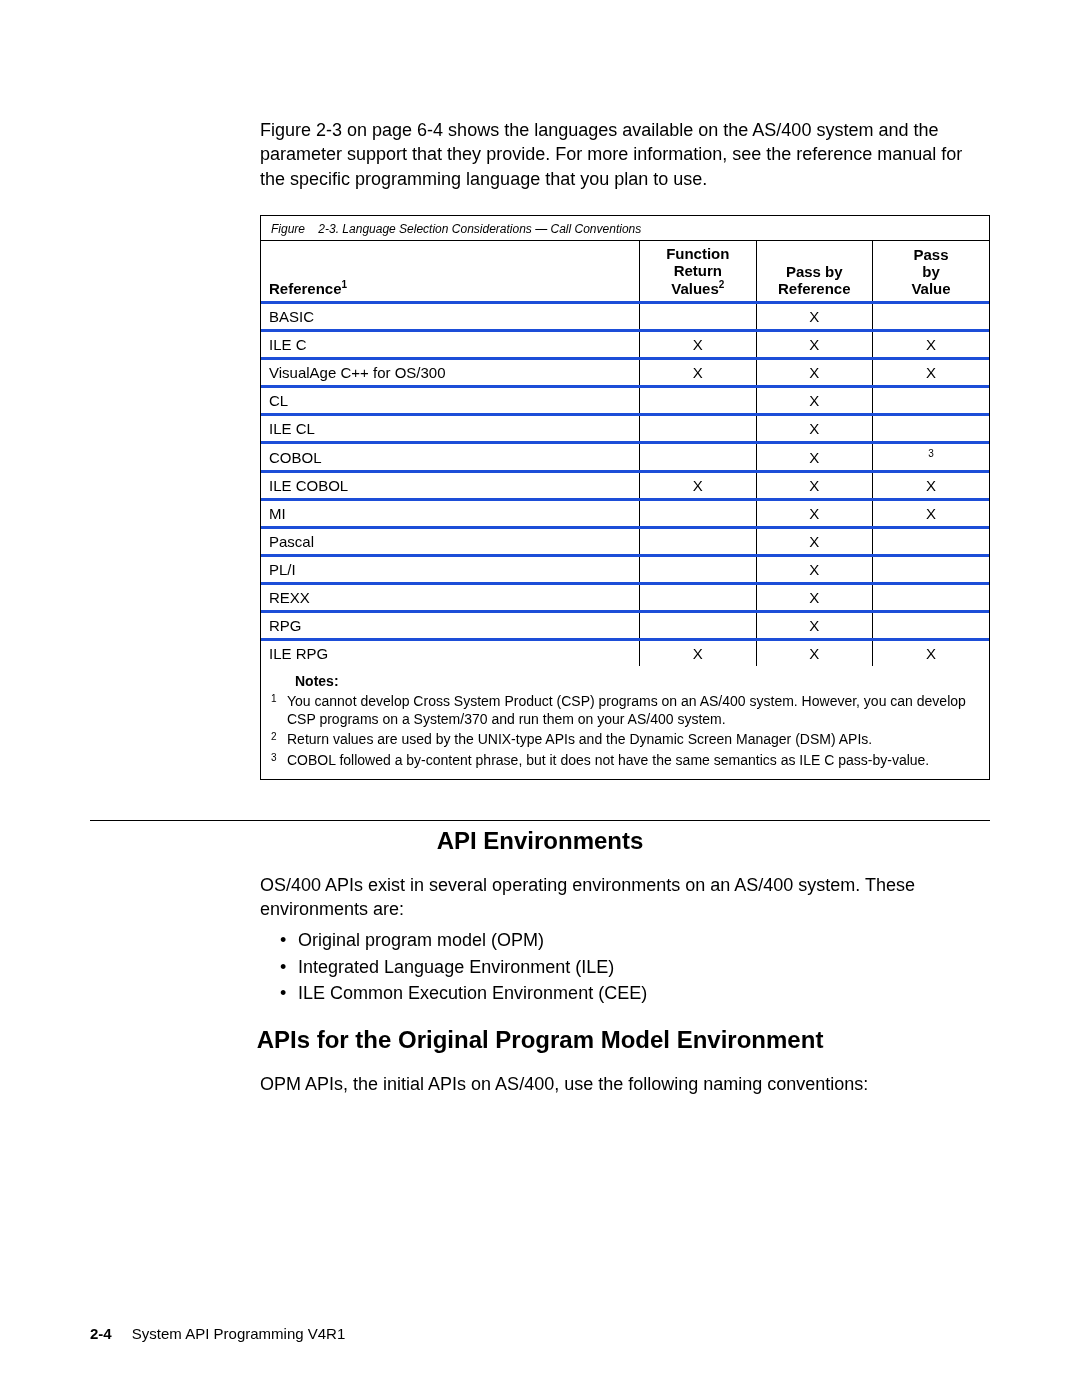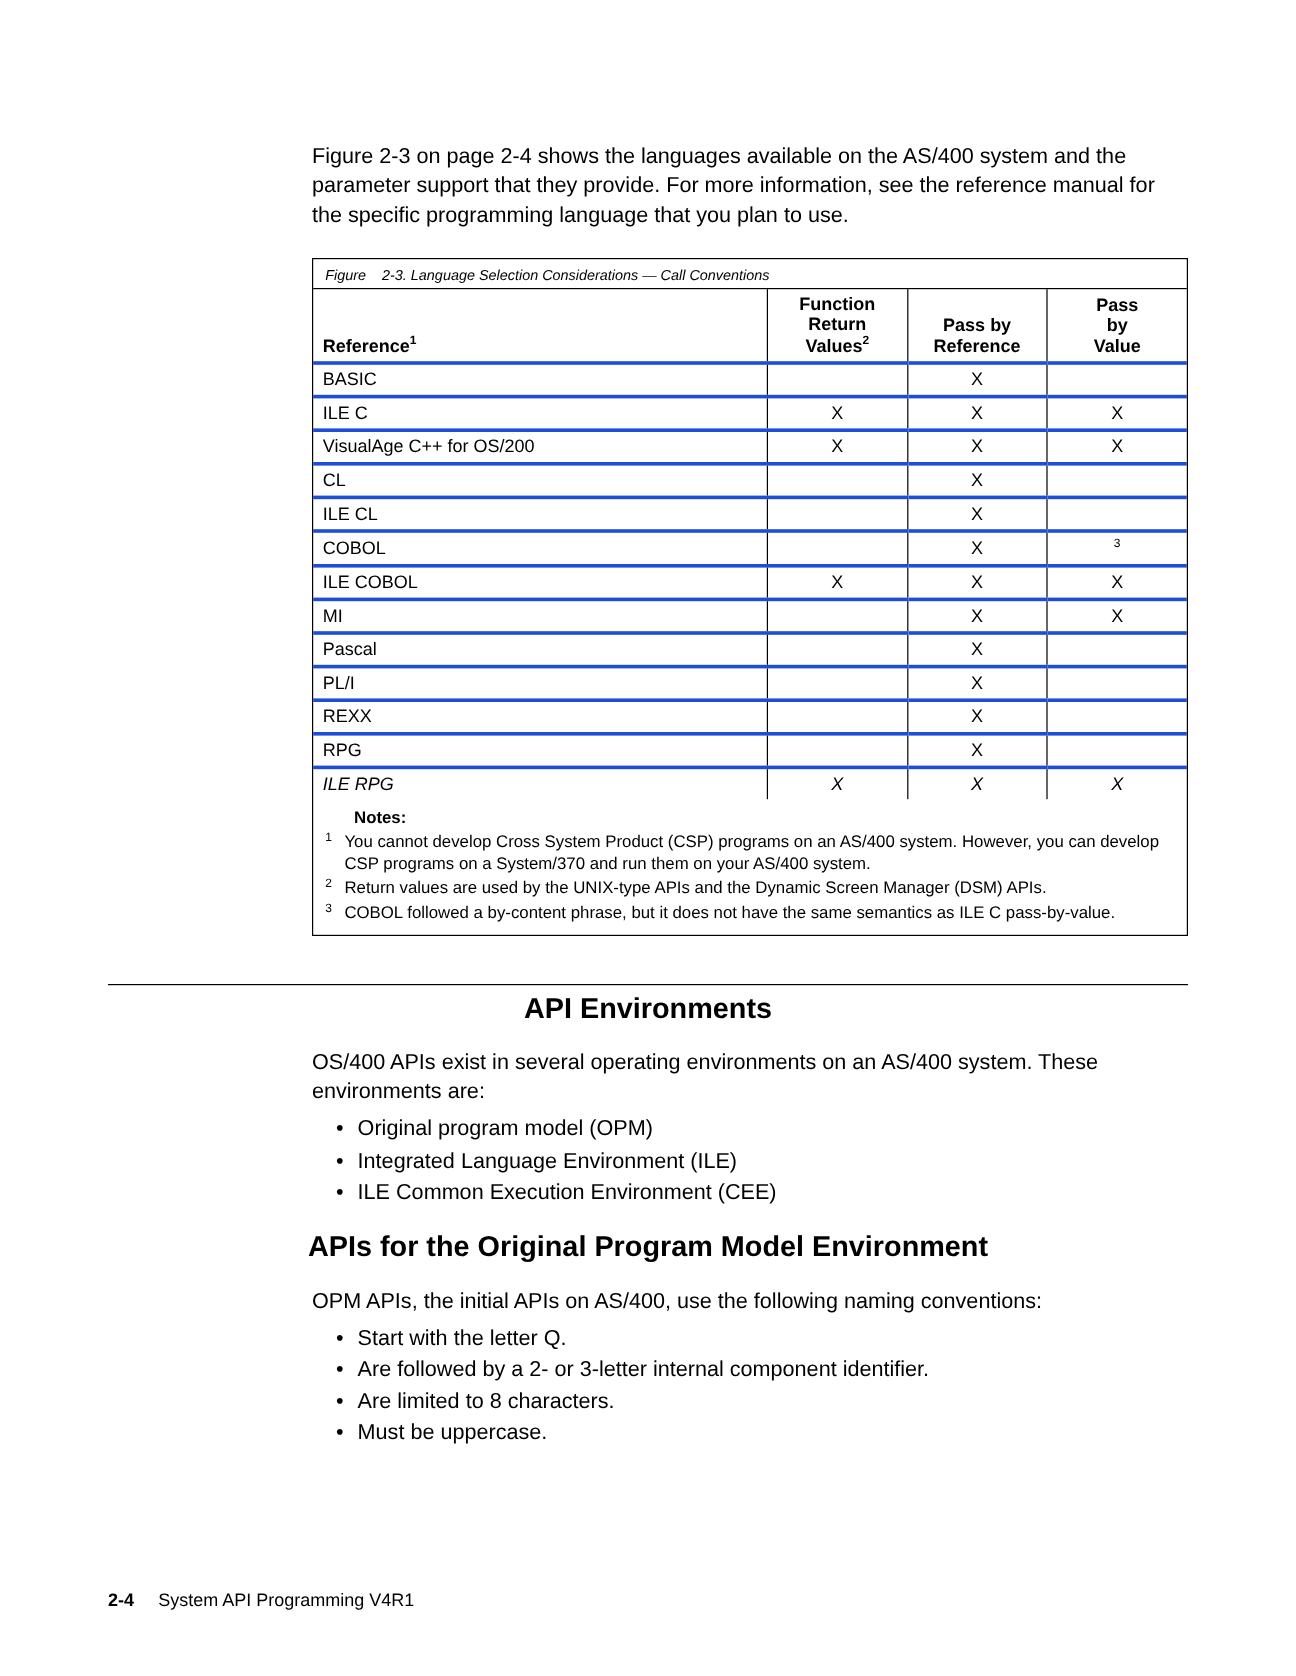--- a/index.html
+++ b/index.html
@@ -47,21 +47,21 @@
   table.lang th {
     font-weight: bold;
   }
   table.lang th:first-child, table.lang td:first-child {
     text-align: left;
     width: 52%;
   }
   table.lang th:nth-child(2), table.lang td:nth-child(2) { width:16%; border-left:1px solid #000;}
   table.lang th:nth-child(3), table.lang td:nth-child(3) { width:16%; border-left:1px solid #000;}
   table.lang th:nth-child(4), table.lang td:nth-child(4) { width:16%; border-left:1px solid #000;}
-  table.lang tr.lastrow td { border-bottom: none; font-style: italic; }
+  table.lang tr.lastrow td { border-bottom: none; }
   .sup { font-size: 10px; vertical-align: super; }
   .notes {
     padding: 6px 10px 10px 10px;
     font-size: 14px;
     line-height: 1.3;
   }
   .notes-title { font-weight: bold; margin-bottom: 2px; margin-left: 24px; }
   .note-item { display: flex; gap: 6px; margin-top: 2px;}
   .note-num { font-size: 10px; line-height:1; padding-top:2px; min-width:10px;}
   .note-text { flex:1; }
@@ -95,21 +95,21 @@
     left: 90px;
     font-size: 15px;
   }
   .footer-pn { font-weight: bold; margin-right: 16px; }
 </style>
 </head>
 <body>
 
 <div class="page">
 
-  <p class="body-text">Figure 2-3 on page 2-4 shows the languages available on the AS/400 system and the parameter support that they provide. For more information, see the reference manual for the specific programming language that you plan to use.</p>
+  <p class="body-text">Figure 2-3 on page 6-4 shows the languages available on the AS/400 system and the parameter support that they provide. For more information, see the reference manual for the specific programming language that you plan to use.</p>
 
   <div class="table-wrap">
     <div class="table-caption">
       <span>Figure</span>&nbsp;&nbsp;&nbsp;
       <span>2-3. Language Selection Considerations — Call Conventions</span>
     </div>
     <table class="lang">
       <thead>
         <tr>
           <th>
@@ -138,21 +138,21 @@
             <td>X</td>
             <td></td>
           </tr>
           <tr>
             <td>ILE C</td>
             <td>X</td>
             <td>X</td>
             <td>X</td>
           </tr>
           <tr>
-            <td>VisualAge C++ for OS/200</td>
+            <td>VisualAge C++ for OS/300</td>
             <td>X</td>
             <td>X</td>
             <td>X</td>
           </tr>
           <tr>
             <td>CL</td>
             <td></td>
             <td>X</td>
             <td></td>
           </tr>
@@ -235,24 +235,18 @@
   <h2 class="section">API Environments</h2>
   <p class="body-text" style="margin-bottom:4px;">OS/400 APIs exist in several operating environments on an AS/400 system. These environments are:</p>
   <ul class="bullets" id="env-bullets">
       <li>Original program model (OPM)</li>
       <li>Integrated Language Environment (ILE)</li>
       <li>ILE Common Execution Environment (CEE)</li>
     </ul>
 
   <h2 class="section">APIs for the Original Program Model Environment</h2>
   <p class="body-text" style="margin-bottom:4px;">OPM APIs, the initial APIs on AS/400, use the following naming conventions:</p>
-  <ul class="bullets" id="opm-bullets">
-      <li>Start with the letter Q.</li>
-      <li>Are followed by a 2- or 3-letter internal component identifier.</li>
-      <li>Are limited to 8 characters.</li>
-      <li>Must be uppercase.</li>
-    </ul>
 
   <div class="footer">
     <span class="footer-pn">2-4</span>
     <span>System API Programming V4R1</span>
   </div>
 </div>
 
 </body></html>

